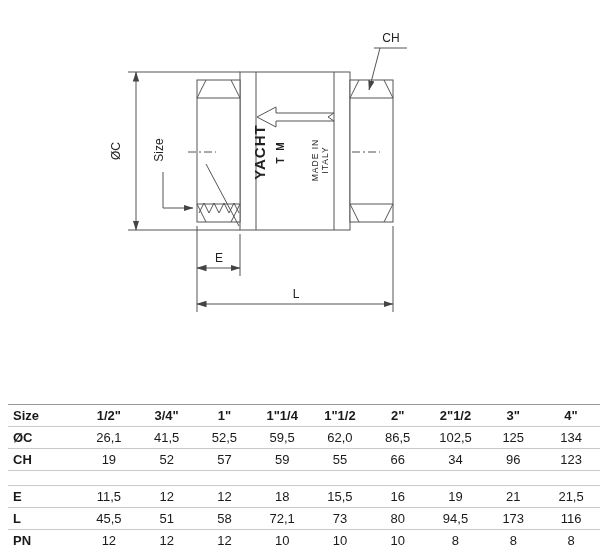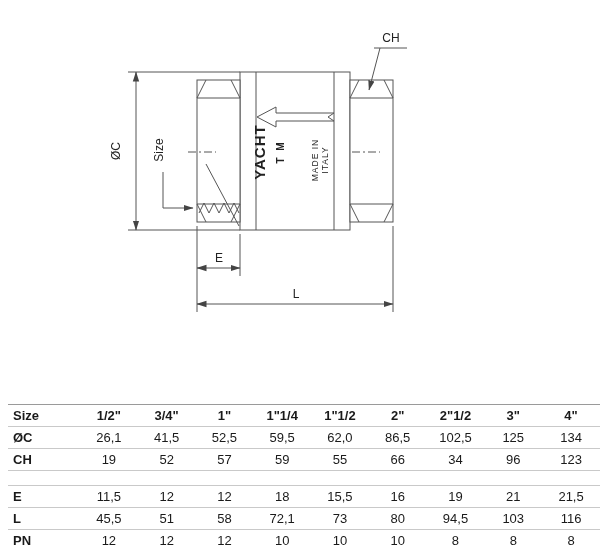--- a/index.html
+++ b/index.html
@@ -183,21 +183,21 @@
 
     <tr>
       <td class="row-label">L</td>
       <td>45,5</td>
       <td>51</td>
       <td>58</td>
       <td>72,1</td>
       <td>73</td>
       <td>80</td>
       <td>94,5</td>
-      <td>103</td>
+      <td>173</td>
       <td>116</td>
     </tr>
 
     <tr class="last-row">
       <td class="row-label">PN</td>
       <td>12</td>
       <td>12</td>
       <td>12</td>
       <td>10</td>
       <td>10</td>

